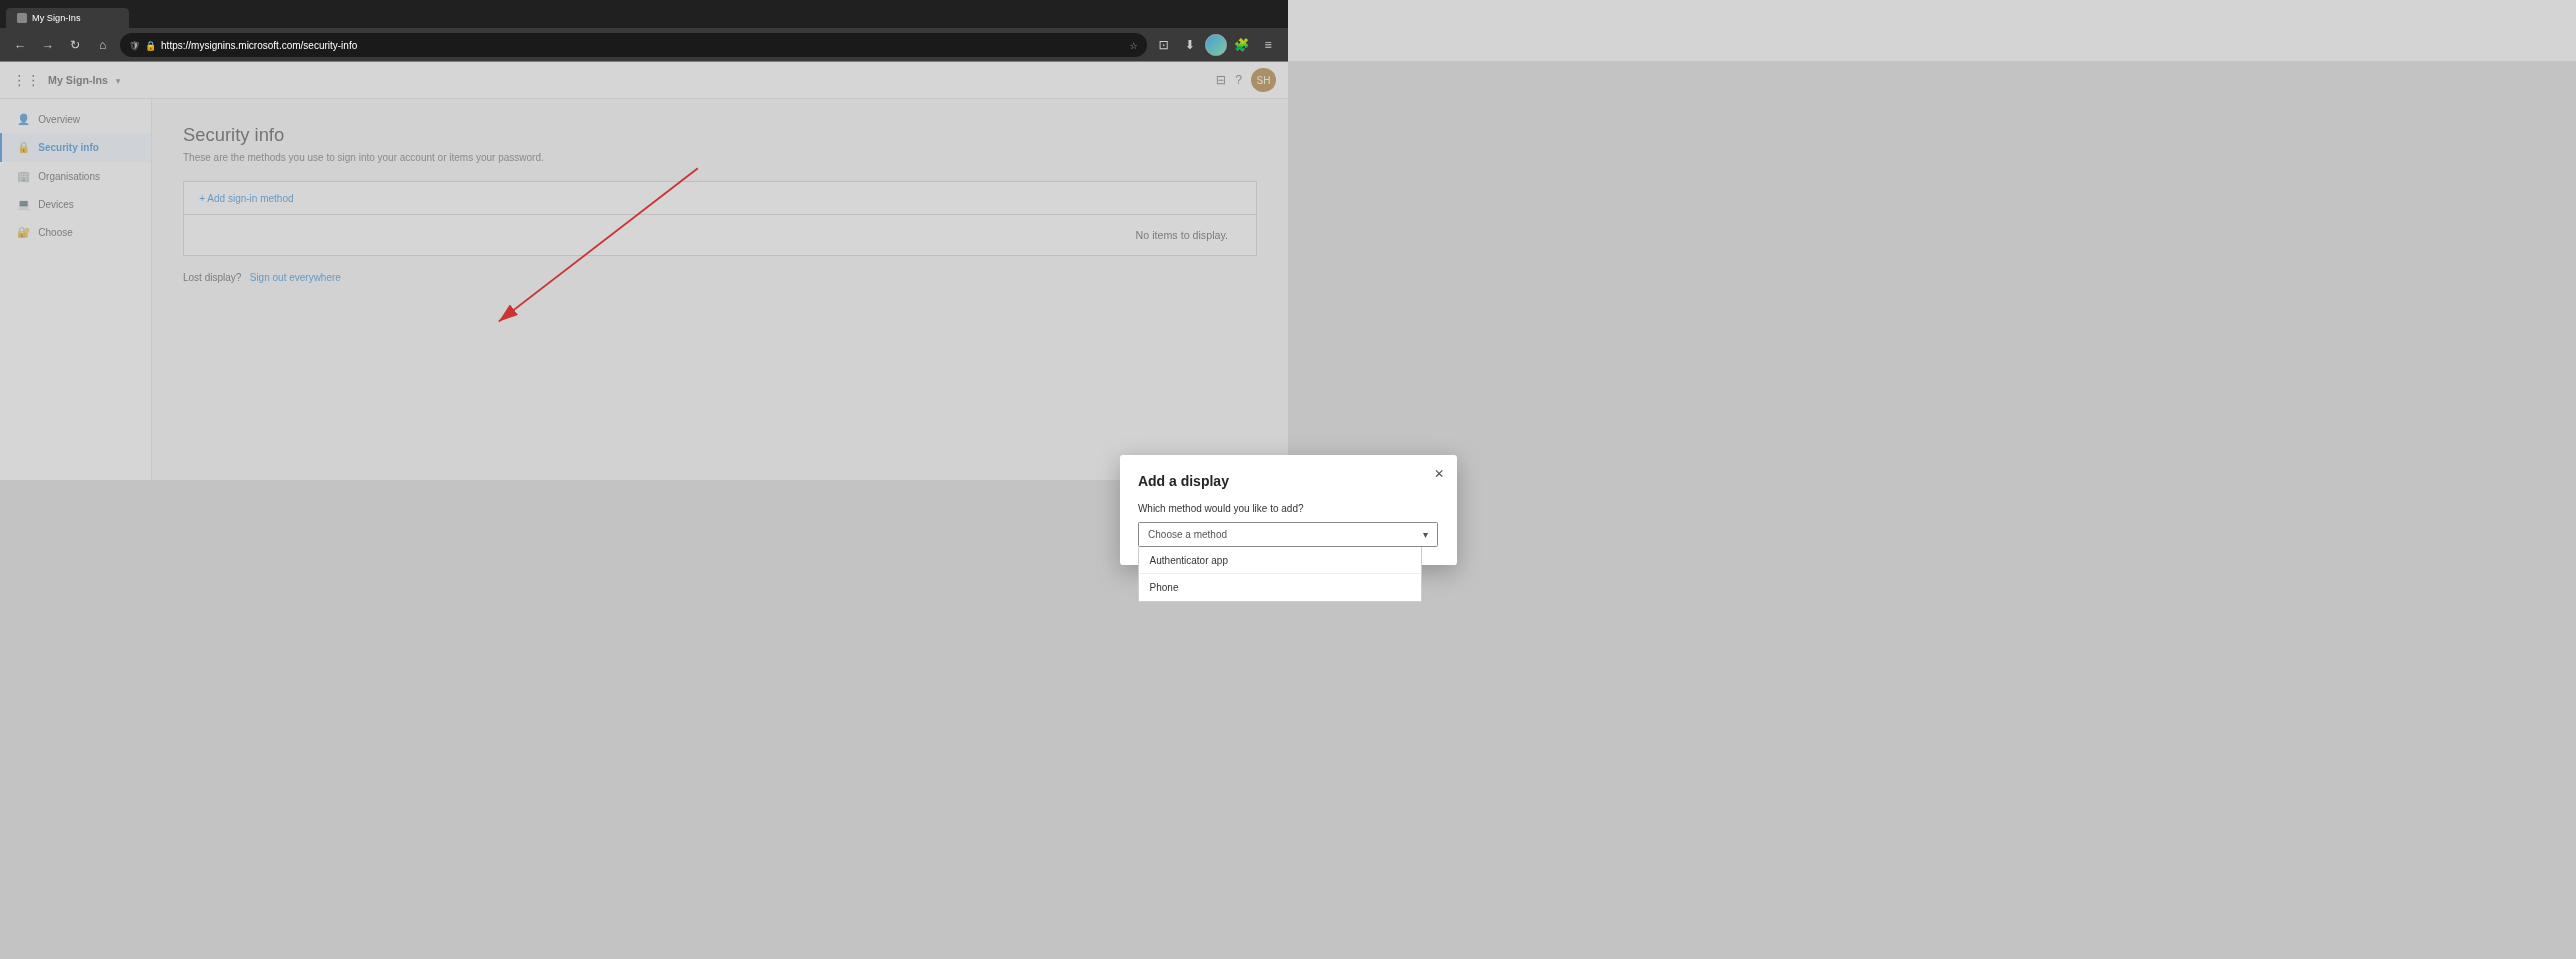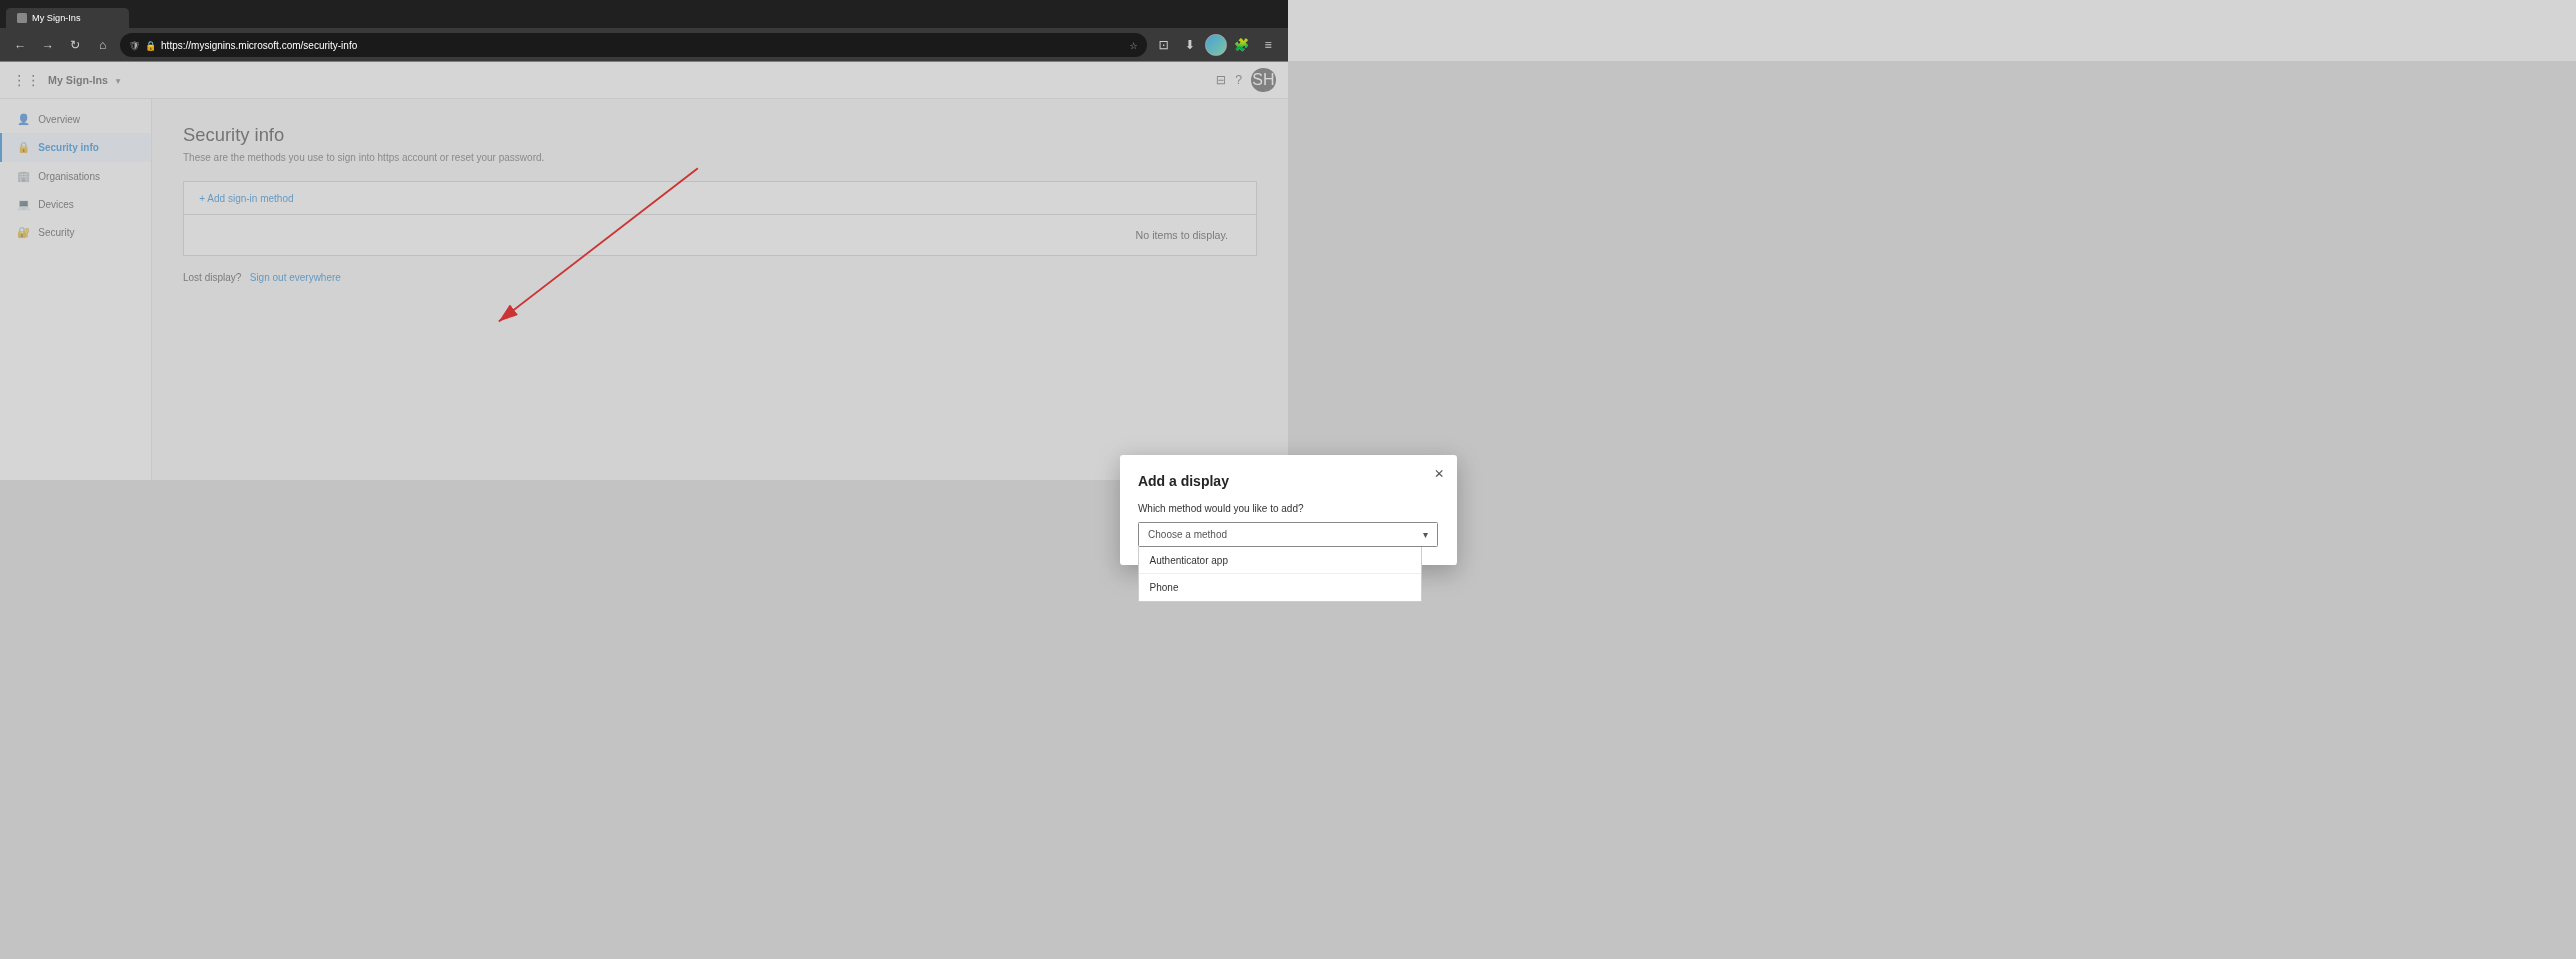--- a/index.html
+++ b/index.html
@@ -106,23 +106,23 @@
     .app-name { font-size: 10.7px; font-weight: 600; color: #333; }
     .app-name-arrow { color: #666; font-size: 9.2px; }
     .app-topbar-right {
       margin-left: auto;
       display: flex; align-items: center; gap: 9.2px;
     }
     .topbar-icon { color: #555; font-size: 12.3px; cursor: pointer; }
     .user-avatar {
       width: 24.5px; height: 24.5px;
       border-radius: 50%;
-      background: #404040;
+      background: #a16207;
       display: flex; align-items: center; justify-content: center;
-      color: #fff; font-size: 16px; font-weight: normal;
+      color: #fff; font-size: 10px; font-weight: normal;
       cursor: pointer;
     }
 
     
     .sidebar {
       width: 152px;
       background: #fff;
       border-right: 0.8px solid #e0e0e0;
       padding: 6.1px 0;
     }
@@ -316,27 +316,27 @@
     <div class="sidebar-item">
       <span class="sidebar-icon">🏢</span>
       <span>Organisations</span>
     </div>
     <div class="sidebar-item">
       <span class="sidebar-icon">💻</span>
       <span>Devices</span>
     </div>
     <div class="sidebar-item">
       <span class="sidebar-icon">🔐</span>
-      <span>Security</span>
+      <span>Choose</span>
     </div>
   </div>
 
   <div class="main-content">
     <h1 class="page-title">Security info</h1>
-    <p class="page-subtitle">These are the methods you use to sign into https account or reset your password.</p>
+    <p class="page-subtitle">These are the methods you use to sign into your account or items your password.</p>
 
     <div class="add-method-bar">
       <span>+ Add sign-in method</span>
     </div>
     <div class="no-items-box">
       <span>No items to display.</span>
     </div>
 
     <div class="lost-device-row">
       <span>Lost display?</span>

